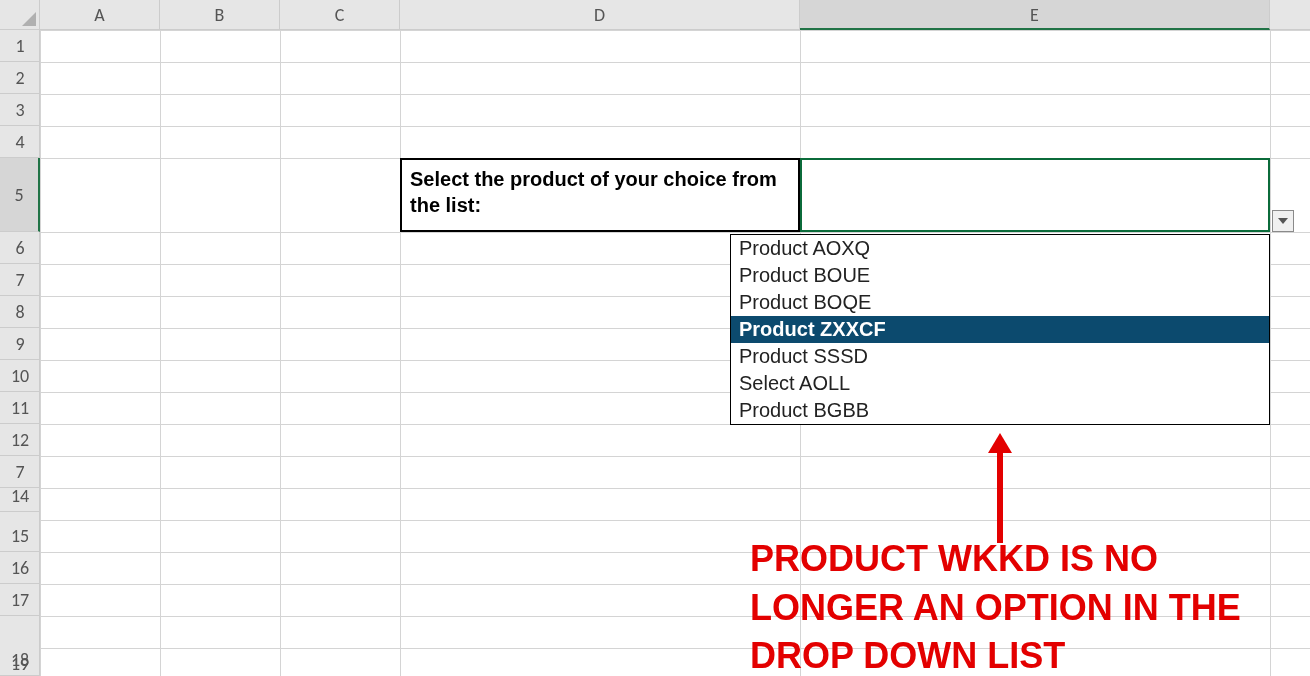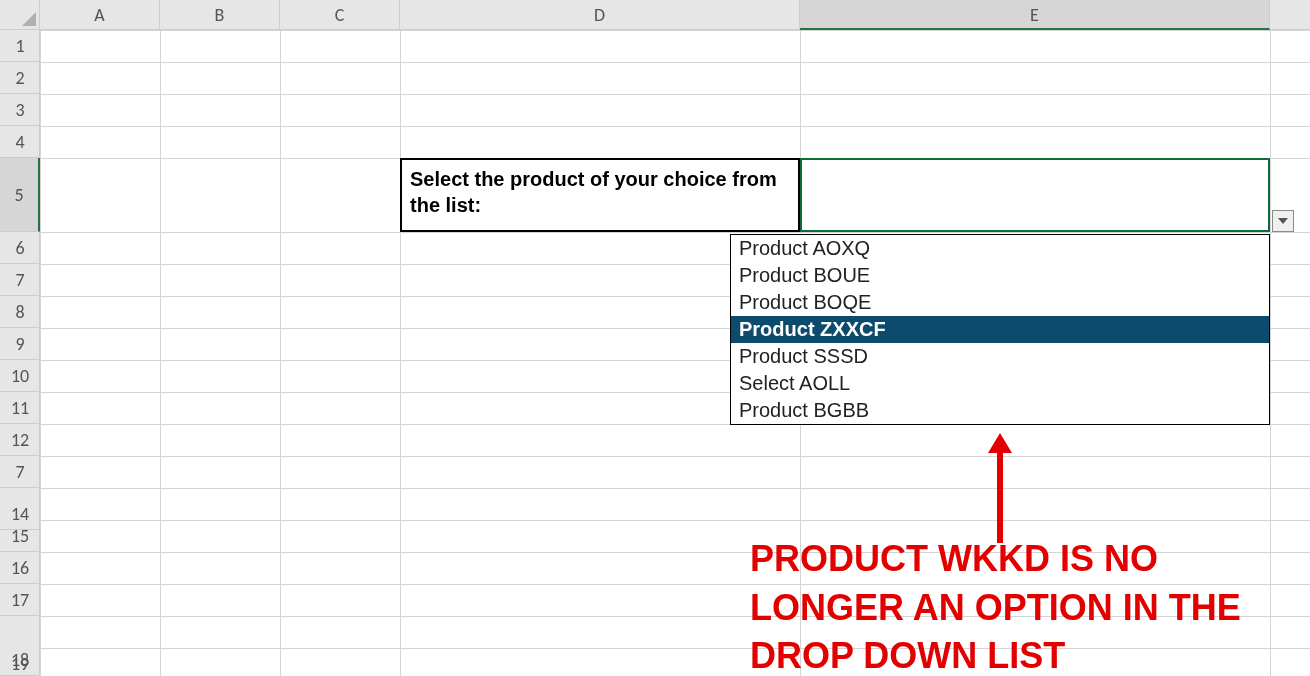--- a/index.html
+++ b/index.html
@@ -164,21 +164,21 @@
       <div class="rowheader" style="top: 96px; height: 32px;">4</div>
       <div class="rowheader sel" style="top: 128px; height: 74px;">5</div>
       <div class="rowheader" style="top: 202px; height: 32px;">6</div>
       <div class="rowheader" style="top: 234px; height: 32px;">7</div>
       <div class="rowheader" style="top: 266px; height: 32px;">8</div>
       <div class="rowheader" style="top: 298px; height: 32px;">9</div>
       <div class="rowheader" style="top: 330px; height: 32px; text-align: right;">10</div>
       <div class="rowheader" style="top: 362px; height: 32px;">11</div>
       <div class="rowheader" style="top: 394px; height: 32px;">12</div>
       <div class="rowheader" style="top: 426px; height: 32px;">7</div>
-      <div class="rowheader" style="top: 468px; height: 32px;">14</div>
+      <div class="rowheader" style="top: 450px; height: 32px;">14</div>
       <div class="rowheader" style="top: 490px; height: 32px;">15</div>
       <div class="rowheader" style="top: 522px; height: 32px;">16</div>
       <div class="rowheader" style="top: 554px; height: 32px;">17</div>
       <div class="rowheader" style="top: 614px; height: 32px;">18</div>
       <div class="rowheader" style="top: 618px; height: 32px;">19</div>
     </div>
   <div class="gridarea" id="gridarea">
       <div class="vline" style="left: 0px;"></div>
       <div class="vline" style="left: 120px;"></div>
       <div class="vline" style="left: 240px;"></div>

